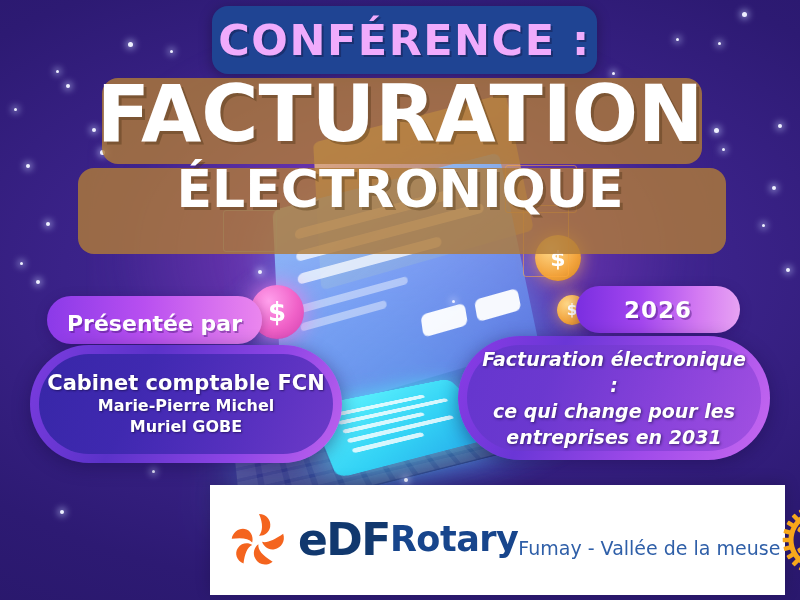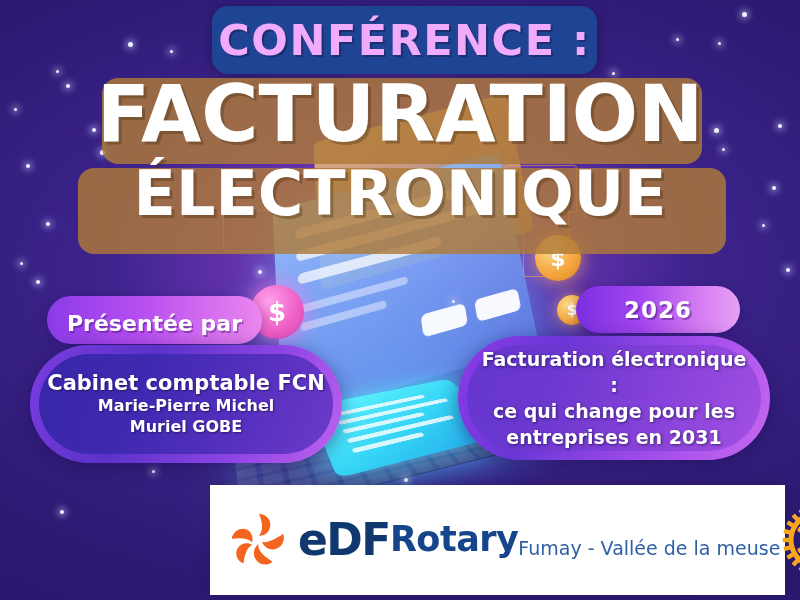--- a/index.html
+++ b/index.html
@@ -185,21 +185,21 @@
     width: 100%;
     text-align: center;
     color: #ffffff;
     font-weight: 800;
     line-height: 1;
     font-family: "DejaVu Sans", "Liberation Sans", sans-serif;
     text-shadow: 3px 3px 0 rgba(70,45,15,.35);
     white-space: nowrap;
   }
   .t1 { left: 0; top: 75px; font-size: 78px; letter-spacing: 0px; }
-  .t2 { left: 0; top: 163px; font-size: 62px; letter-spacing: 0px; }
+  .t2 { left: 0; top: 163px; font-size: 52px; letter-spacing: 0px; }
 
   
   .presented-pill {
     position: absolute;
     left: 47px; top: 296px;
     width: 215px; height: 48px;
     border-radius: 26px;
     background: linear-gradient(90deg, #8b3ae8 0%, #b84ff0 45%, #eb86ee 100%);
     display: flex; align-items: center; justify-content: center;
     box-shadow: 0 3px 12px rgba(40,10,90,.35);
@@ -266,20 +266,21 @@
   
   .topic-box {
     position: absolute;
     left: 458px; top: 336px;
     width: 312px; height: 124px;
     border-radius: 62px;
     padding: 9px;
     box-sizing: border-box;
     background: linear-gradient(115deg, #8b3ce6 0%, #6a36d6 30%, #a04bea 65%, #c769f0 100%);
     box-shadow: 0 4px 18px rgba(25,10,70,.45);
+    font-style: italic;
   }
   .topic-inner {
     width: 100%; height: 100%;
     border-radius: 54px;
     background: linear-gradient(110deg, rgba(92,52,200,.80) 0%, rgba(120,60,210,.76) 50%, rgba(150,72,220,.72) 100%);
     display: flex; align-items: center; justify-content: center;
     padding: 0 14px;
     box-sizing: border-box;
   }
   .topic-text {

